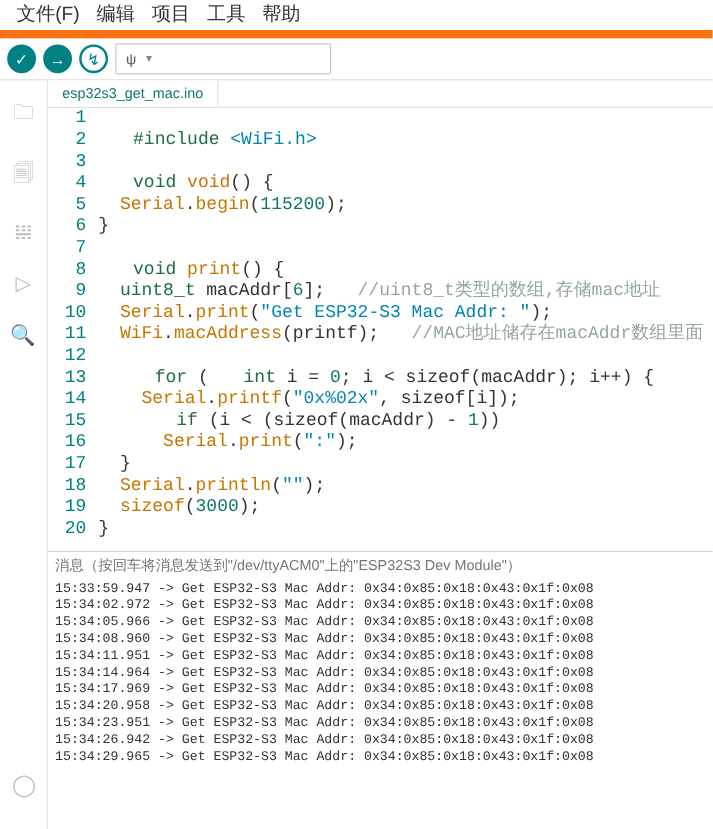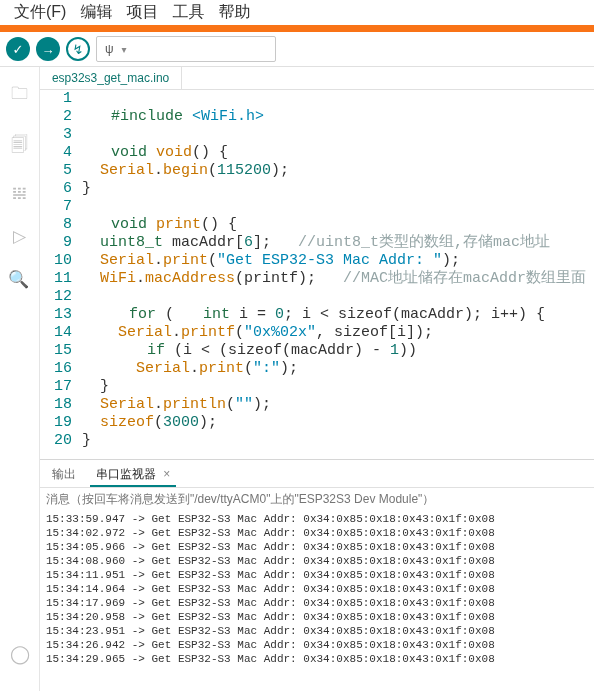--- a/index.html
+++ b/index.html
@@ -244,27 +244,20 @@
     <span class="tok-kw">if</span><span> (i &lt; (sizeof(macAddr) - </span><span class="tok-num">1</span><span>))</span>
       <span class="tok-func">Serial</span><span>.</span><span class="tok-func">print</span><span>(</span><span class="tok-str">":"</span><span>);</span>
   <span>}</span>
   <span class="tok-func">Serial</span><span>.</span><span class="tok-func">println</span><span>(</span><span class="tok-str">""</span><span>);</span>
   <span class="tok-func">sizeof</span><span>(</span><span class="tok-num">3000</span><span>);</span>
 <span>}</span>
 </div>
     </div>
 
     <div class="bottom-panel">
-      <div class="bottom-tabs">
-        <div class="btab">输出</div>
-        <div class="btab active">
-          <span>串口监视器</span>
-          <span class="x">×</span>
-        </div>
-      </div>
       <input class="serial-input" placeholder="消息（按回车将消息发送到&quot;/dev/ttyACM0&quot;上的&quot;ESP32S3 Dev Module&quot;）" style="">
       <div class="serial-output" id="serial-output">15:33:59.947 -&gt; Get ESP32-S3 Mac Addr: 0x34:0x85:0x18:0x43:0x1f:0x08
 15:34:02.972 -&gt; Get ESP32-S3 Mac Addr: 0x34:0x85:0x18:0x43:0x1f:0x08
 15:34:05.966 -&gt; Get ESP32-S3 Mac Addr: 0x34:0x85:0x18:0x43:0x1f:0x08
 15:34:08.960 -&gt; Get ESP32-S3 Mac Addr: 0x34:0x85:0x18:0x43:0x1f:0x08
 15:34:11.951 -&gt; Get ESP32-S3 Mac Addr: 0x34:0x85:0x18:0x43:0x1f:0x08
 15:34:14.964 -&gt; Get ESP32-S3 Mac Addr: 0x34:0x85:0x18:0x43:0x1f:0x08
 15:34:17.969 -&gt; Get ESP32-S3 Mac Addr: 0x34:0x85:0x18:0x43:0x1f:0x08
 15:34:20.958 -&gt; Get ESP32-S3 Mac Addr: 0x34:0x85:0x18:0x43:0x1f:0x08
 15:34:23.951 -&gt; Get ESP32-S3 Mac Addr: 0x34:0x85:0x18:0x43:0x1f:0x08

